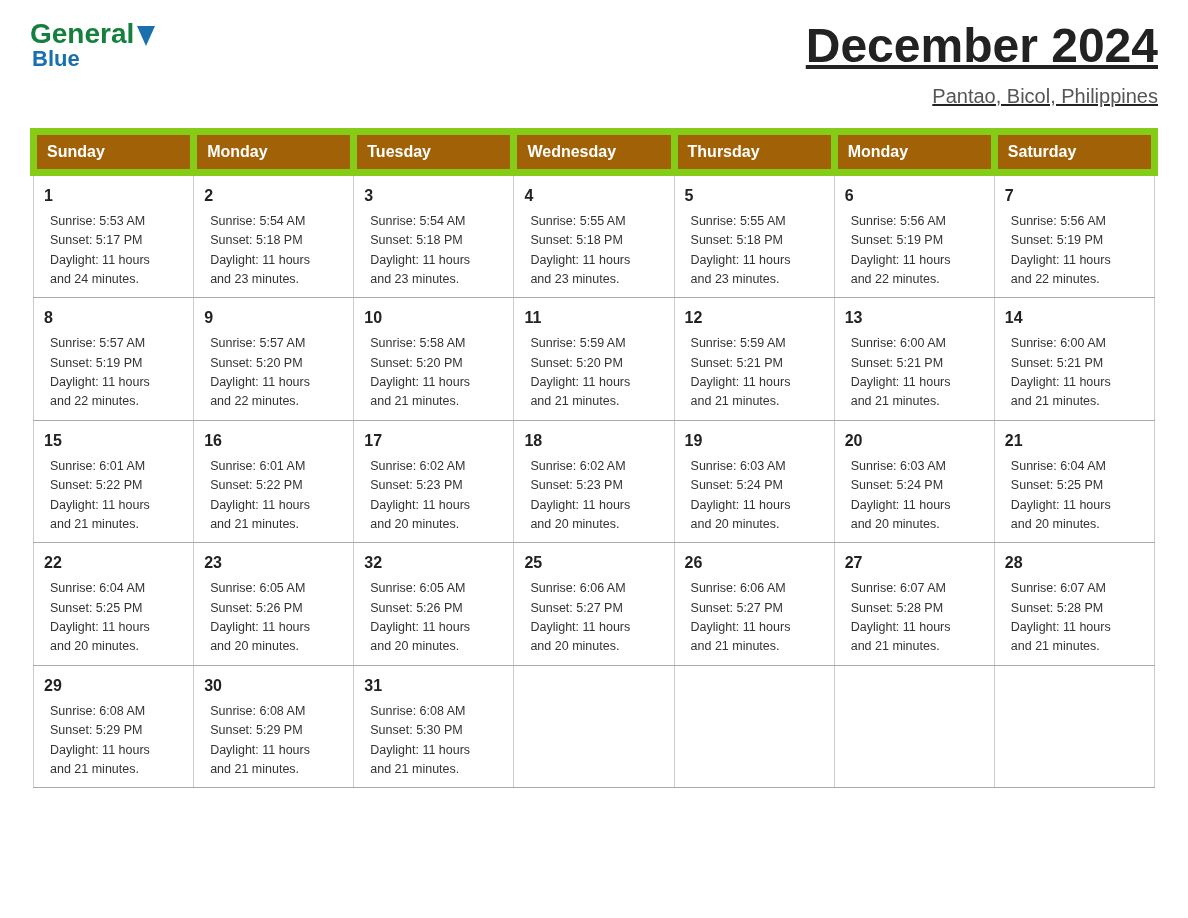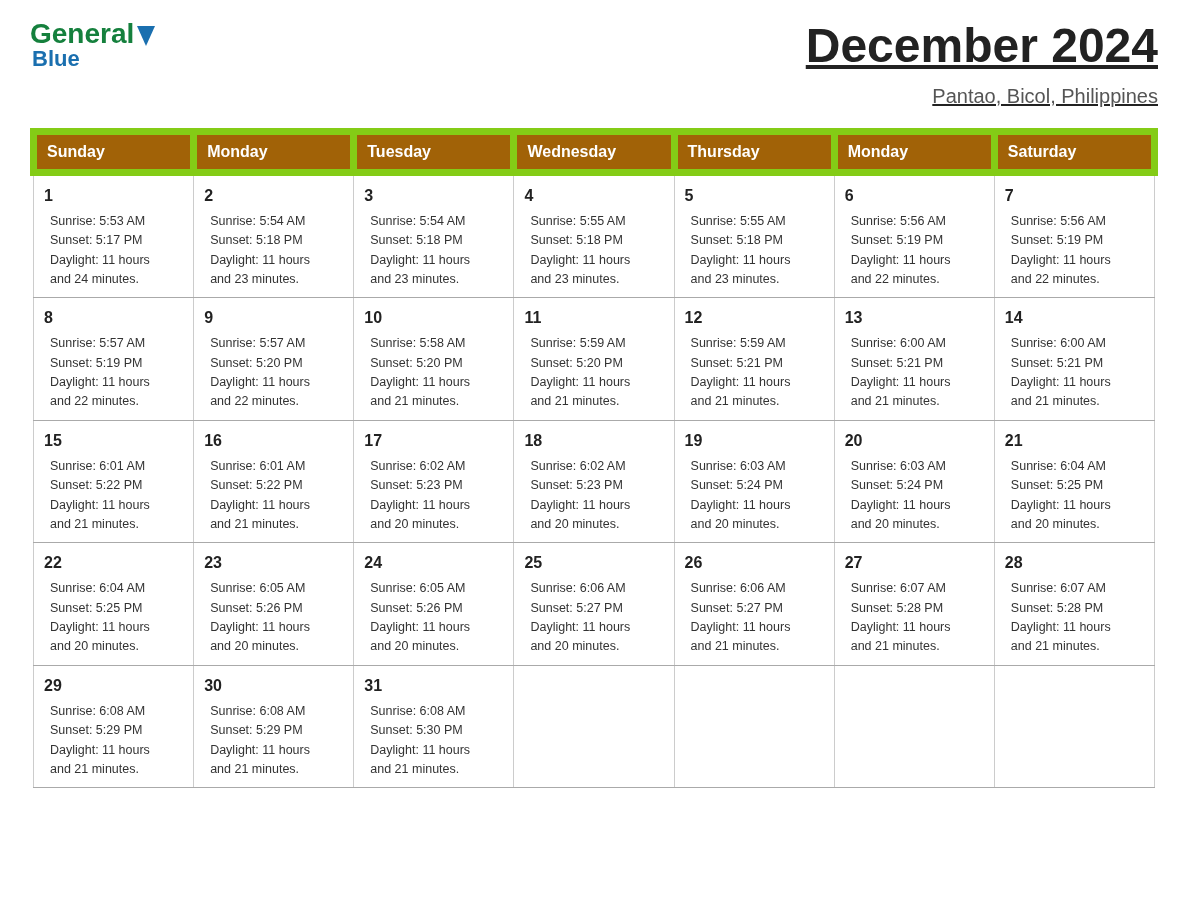--- a/index.html
+++ b/index.html
@@ -220,21 +220,21 @@
       <tr>
         <td>
           <span class="day-num">22</span>
           <div class="day-info">Sunrise: 6:04 AM<br>Sunset: 5:25 PM<br>Daylight: 11 hours<br>and 20 minutes.</div>
         </td>
         <td>
           <span class="day-num">23</span>
           <div class="day-info">Sunrise: 6:05 AM<br>Sunset: 5:26 PM<br>Daylight: 11 hours<br>and 20 minutes.</div>
         </td>
         <td>
-          <span class="day-num">24</span>
+          <span class="day-num">32</span>
           <div class="day-info">Sunrise: 6:05 AM<br>Sunset: 5:26 PM<br>Daylight: 11 hours<br>and 20 minutes.</div>
         </td>
         <td>
           <span class="day-num">25</span>
           <div class="day-info">Sunrise: 6:06 AM<br>Sunset: 5:27 PM<br>Daylight: 11 hours<br>and 20 minutes.</div>
         </td>
         <td>
           <span class="day-num">26</span>
           <div class="day-info">Sunrise: 6:06 AM<br>Sunset: 5:27 PM<br>Daylight: 11 hours<br>and 21 minutes.</div>
         </td>

